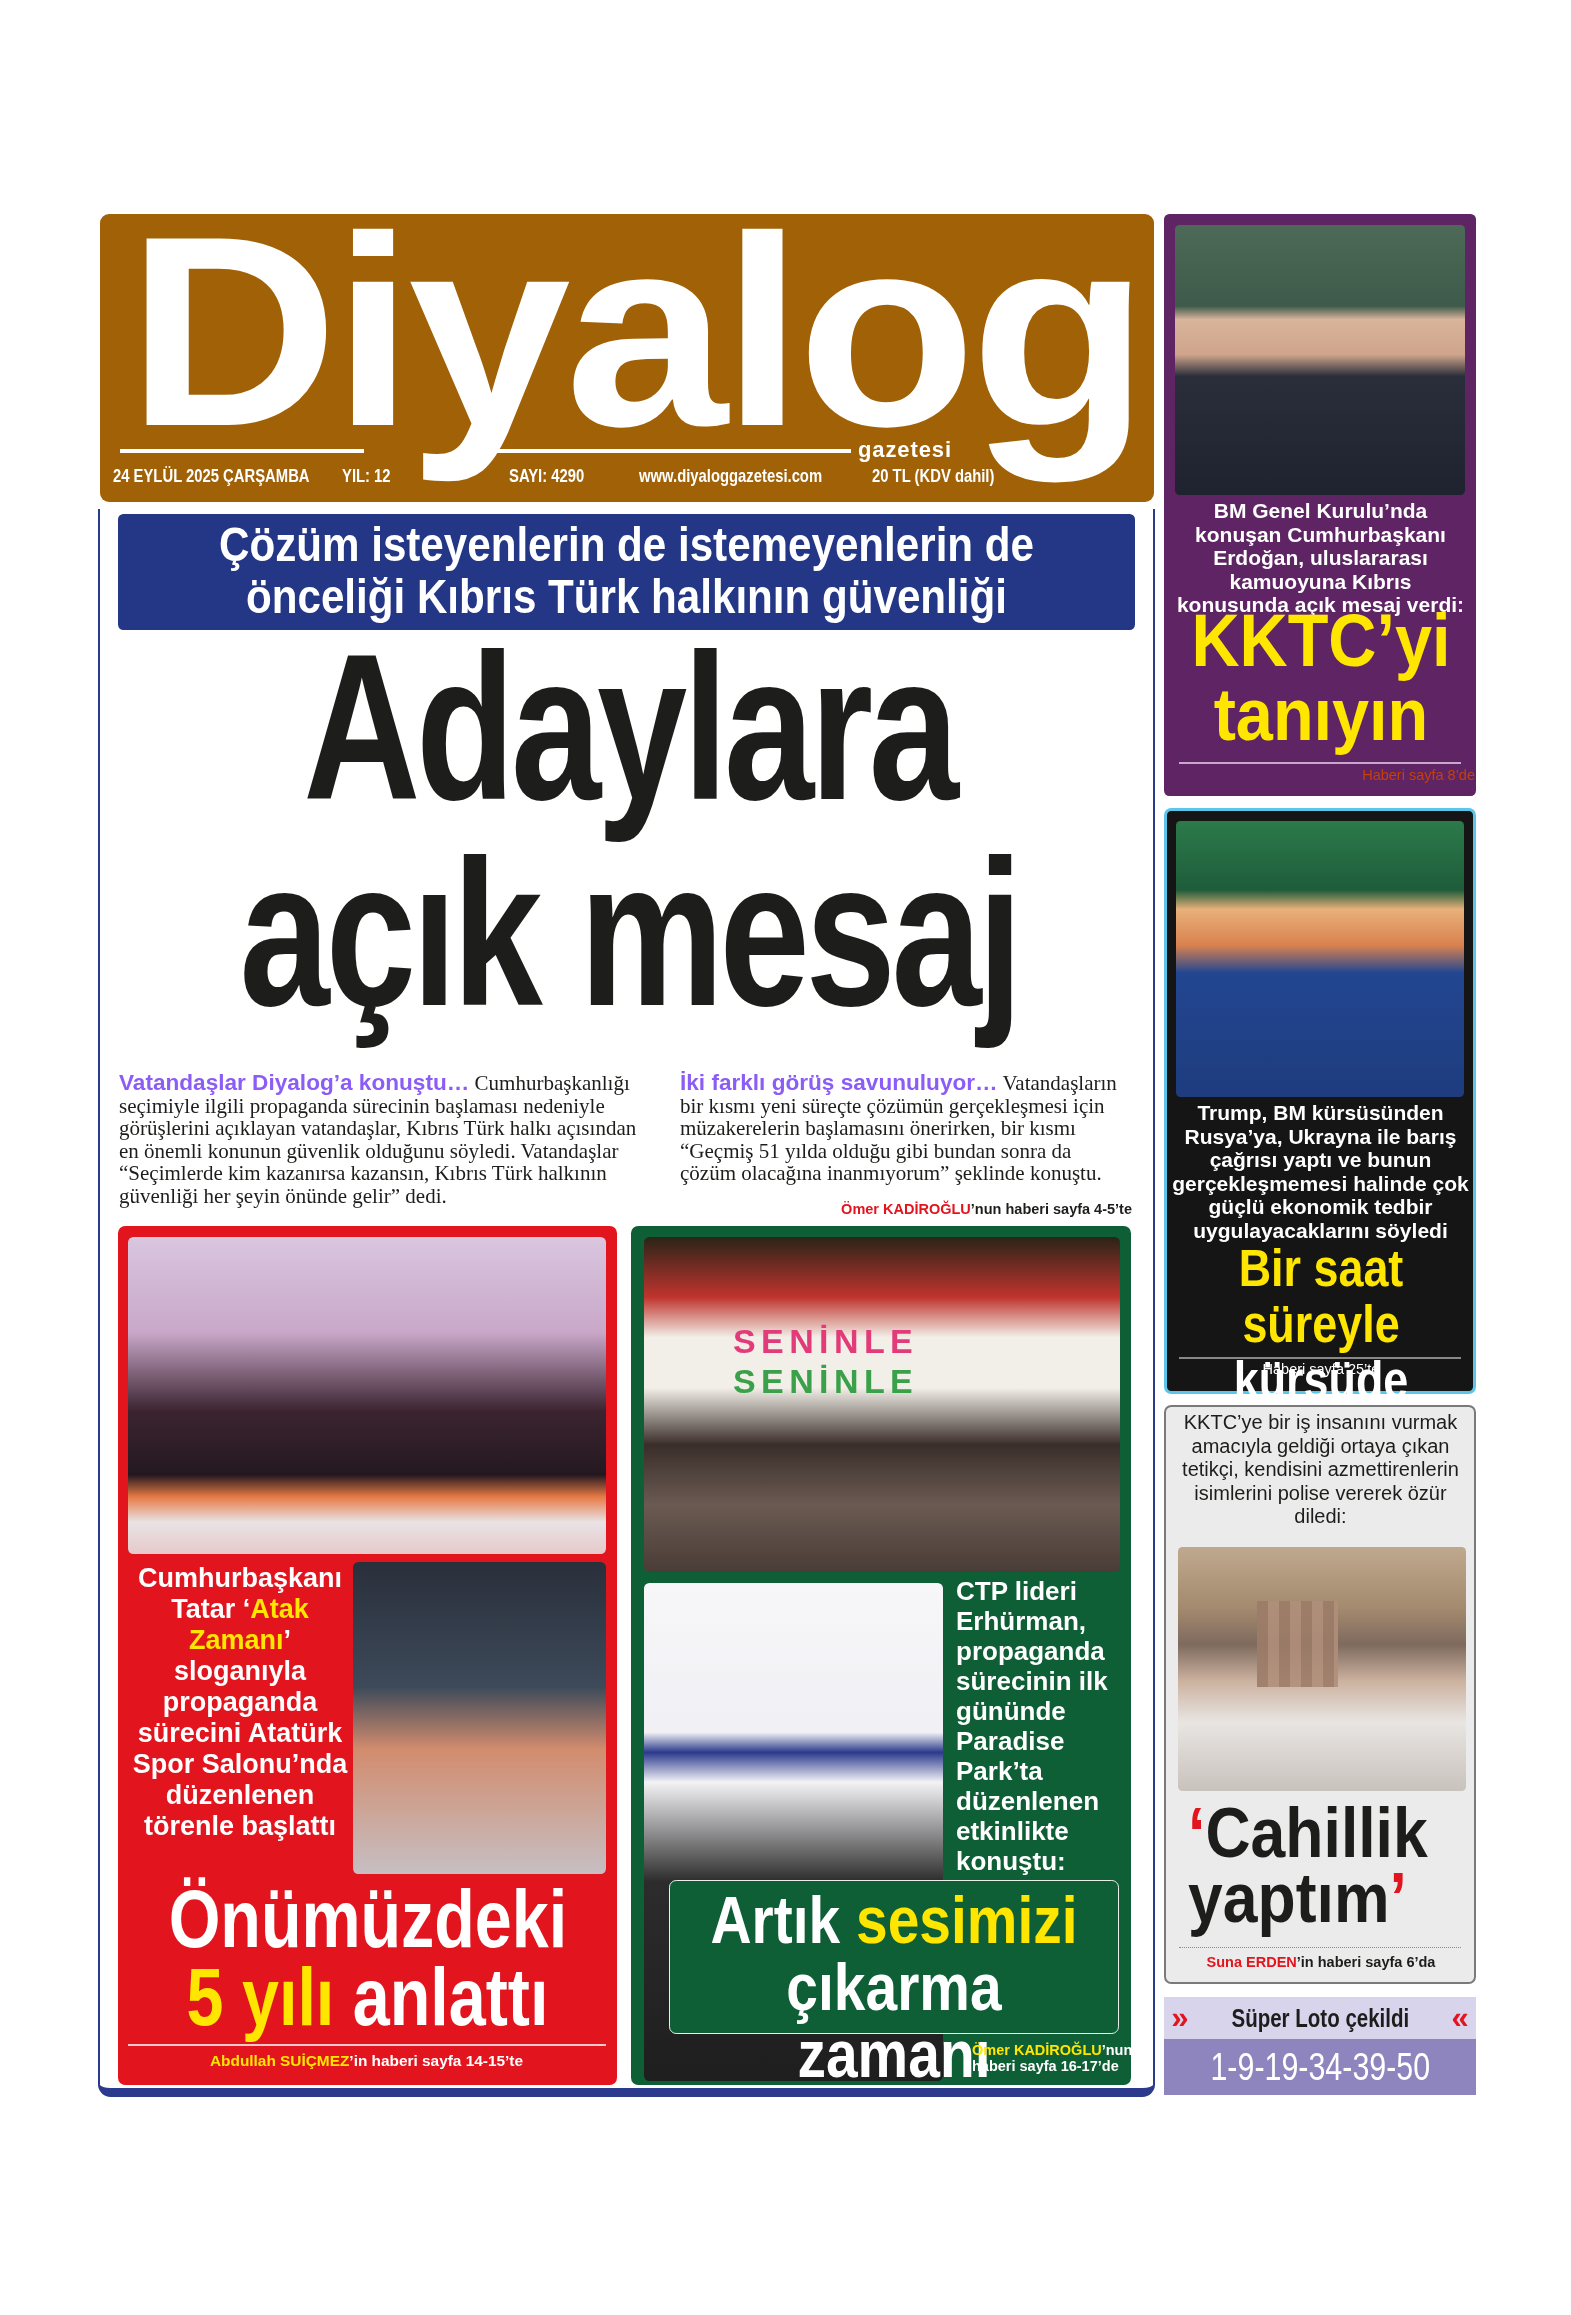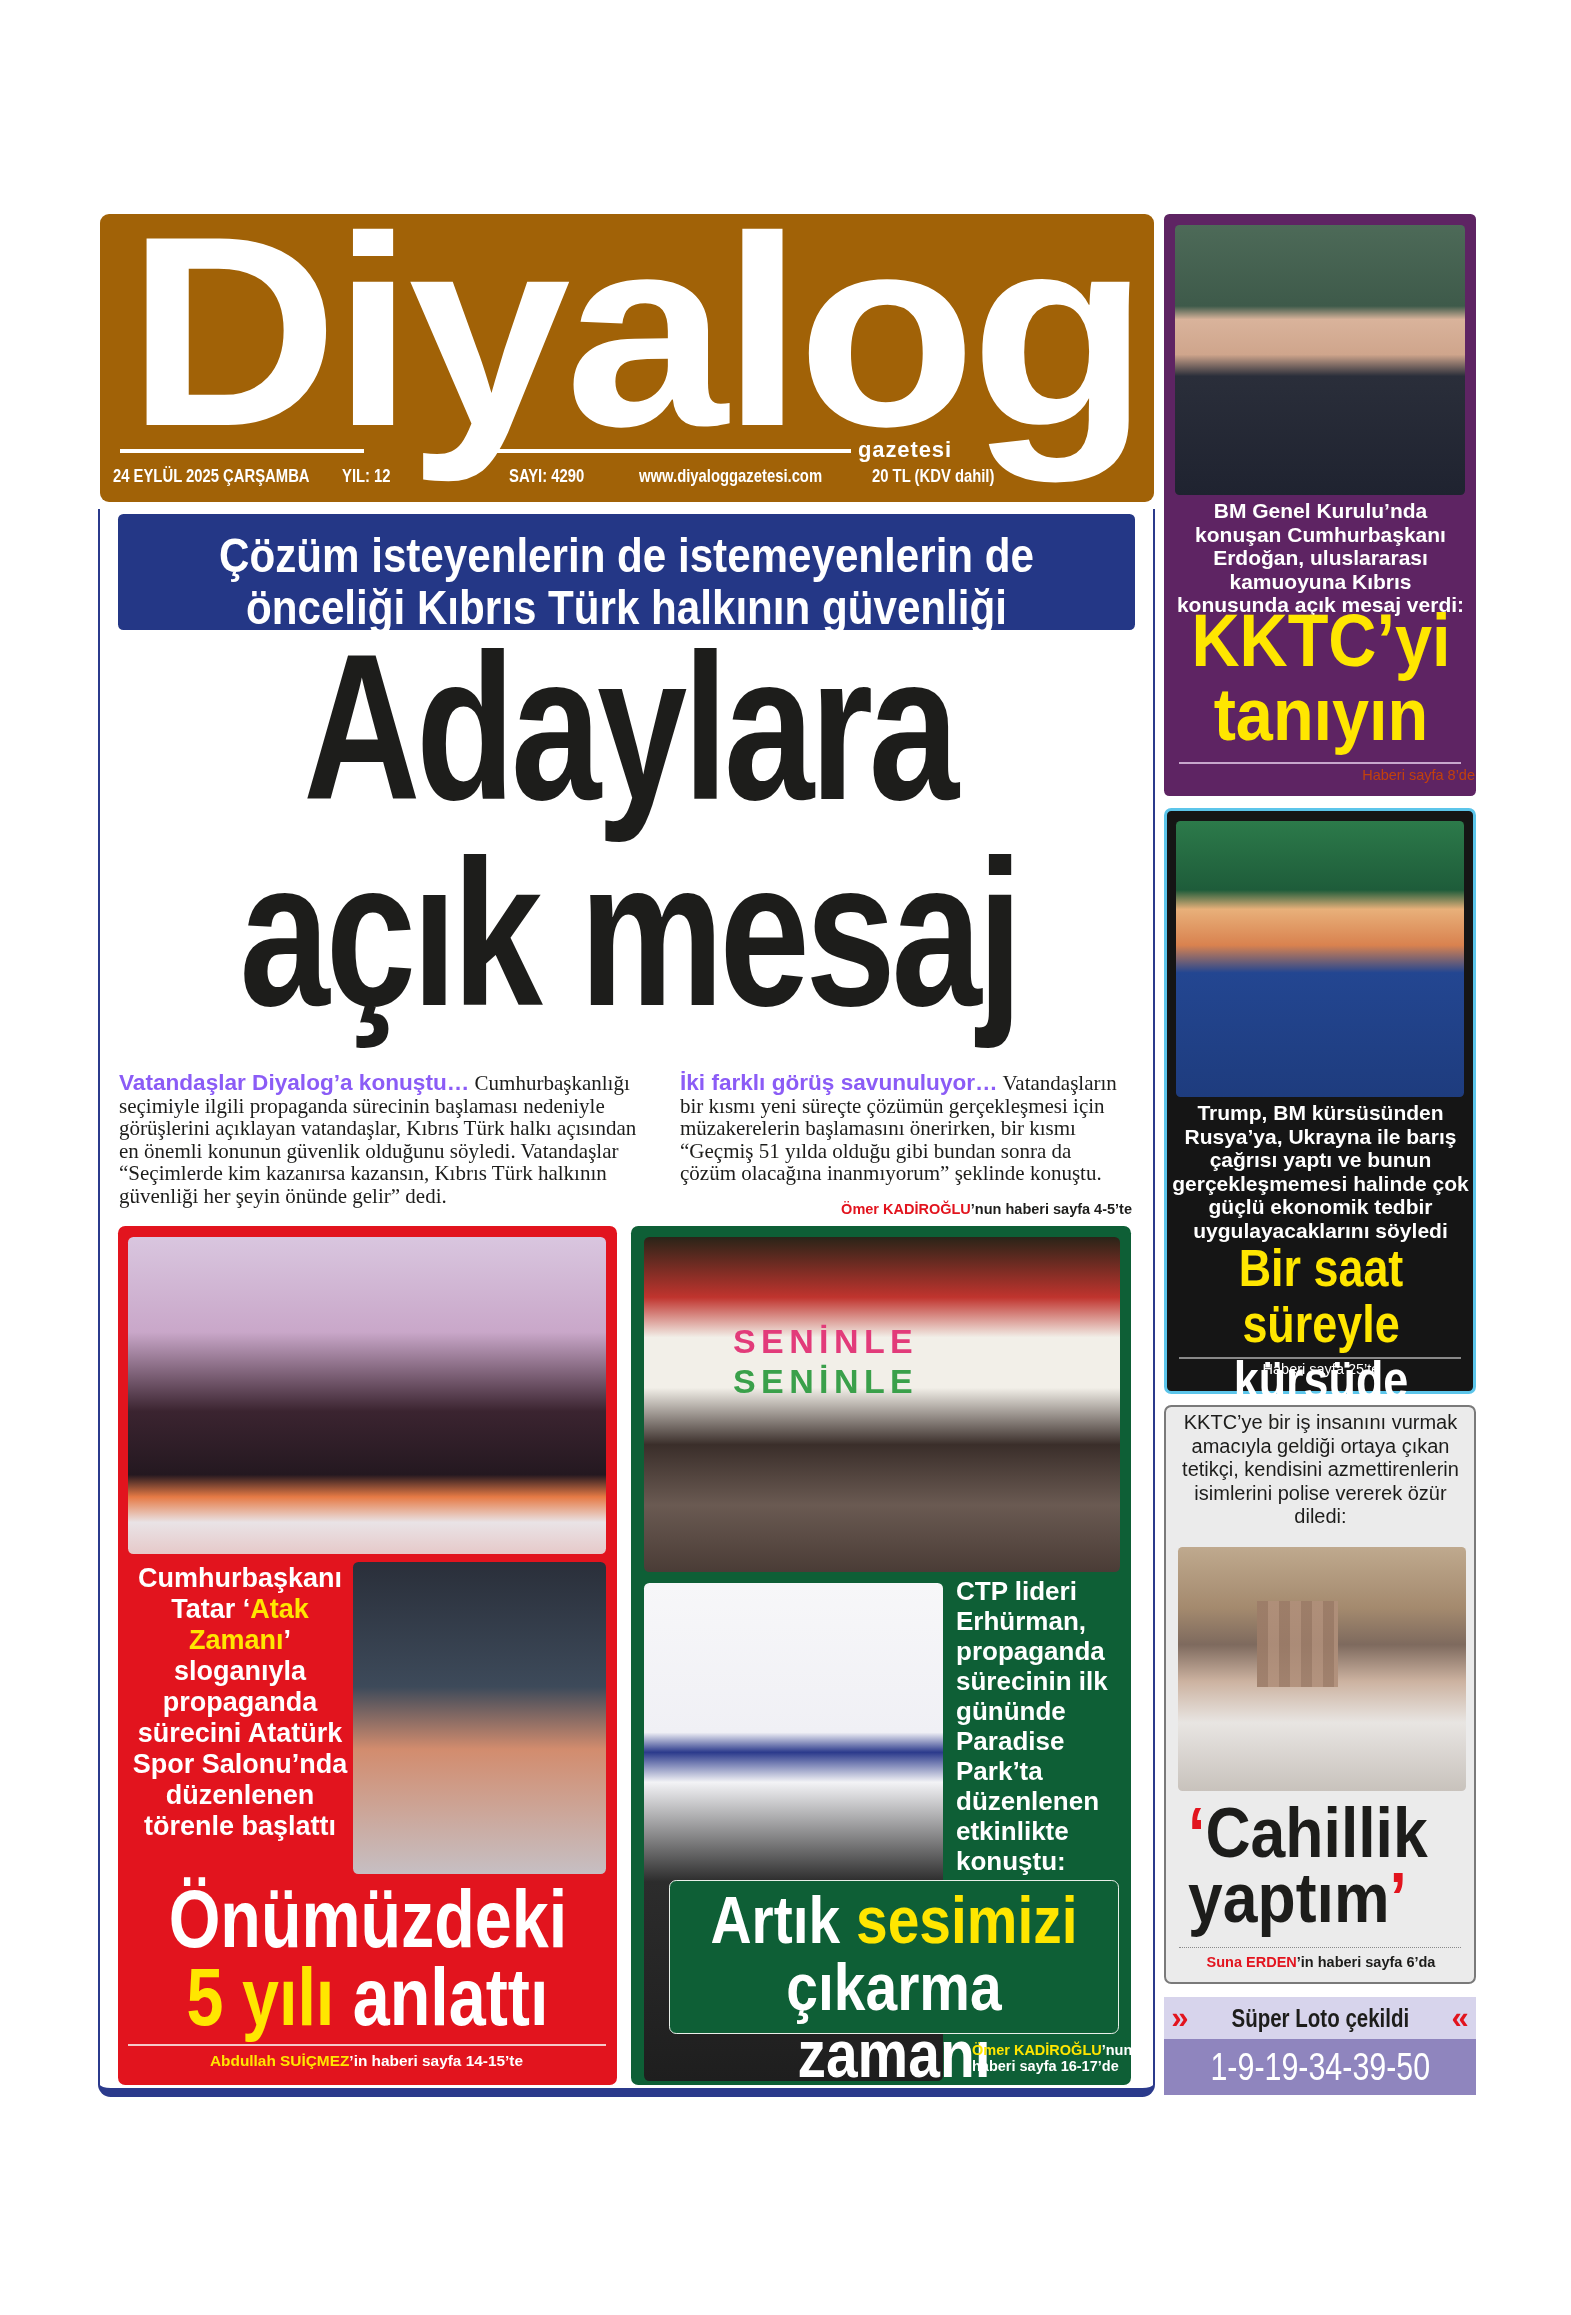--- a/index.html
+++ b/index.html
@@ -10,21 +10,21 @@
 
   
   #masthead { left: 100px; top: 214px; width: 1054px; height: 288px; background: #a16207; border-radius: 9px; overflow: hidden; }
   #logo { left: 27px; top: -18px; font-size: 271px; line-height: 271px; color: #fff; font-weight: 700; letter-spacing: -5.4px; transform: scaleX(1.08); transform-origin: left top; white-space: nowrap; }
   #gazetesi { left: 758px; top: 223px; font-size: 22px; font-weight: 700; color: #fff; letter-spacing: 0.9px; }
   .mast-line { height: 3.6px; background: #fff; }
   .mast-meta { top: 251px; font-size: 19px; color: #fff; font-weight: 700; transform: scaleX(0.78); transform-origin: left top; white-space: nowrap; }
 
   
   #main-frame { left: 98px; top: 509px; width: 1057px; height: 1588px; border: 2.7px solid #2b3a8c; border-bottom-width: 9px; border-radius: 0 0 12.7px 12.7px; border-top: none; }
-  #kicker { left: 118px; top: 514px; width: 1017px; height: 116px; background: #243786; border-radius: 5.4px; color: #fff; text-align: center; font-weight: 700; font-size: 49px; line-height: 52px; padding-top: 15px; }
+  #kicker { left: 118px; top: 514px; width: 1017px; height: 116px; background: #243786; border-radius: 5.4px; color: #fff; text-align: center; font-weight: 700; font-size: 49px; line-height: 52px; padding-top: 4px; }
   #kicker span { display: block; transform: scaleX(0.86); }
   #headline { left: 109px; top: 624px; width: 1040px; text-align: center; font-weight: 700; color: #1d1d1b; font-size: 208px; line-height: 206px; letter-spacing: -5.4px; }
   #headline span { display: block; transform: scaleX(0.78); transform-origin: center; }
 
   .lead { font-family: "Liberation Serif", serif; font-size: 21px; line-height: 22.6px; color: #1d1d1b; }
   .lead b { font-family: "Liberation Sans", sans-serif; color: #8b5cf6; font-weight: 700; font-size: 22.6px; }
   .credit { font-size: 14.5px; font-weight: 700; color: #1d1d1b; text-align: right; }
   .credit .red { color: #e2141e; }
 
   

